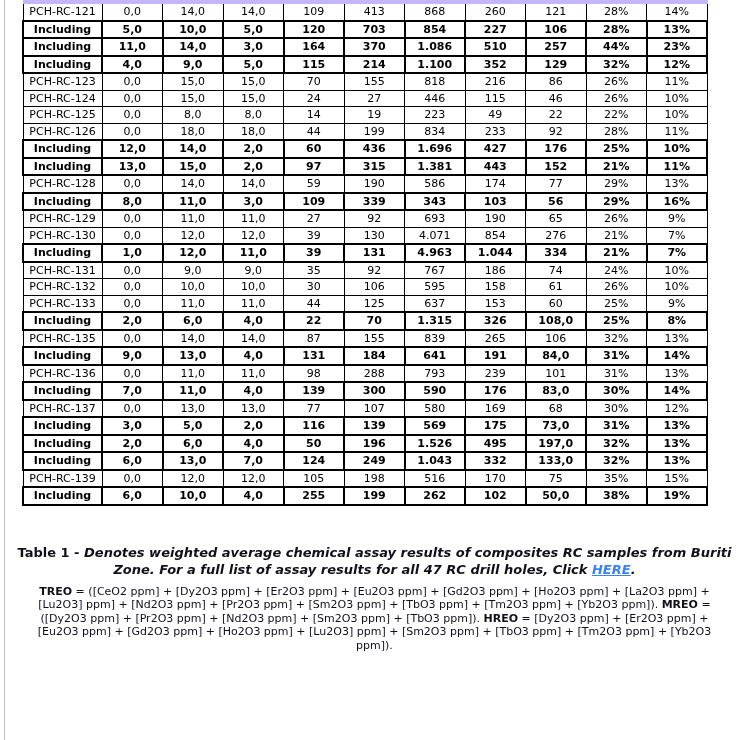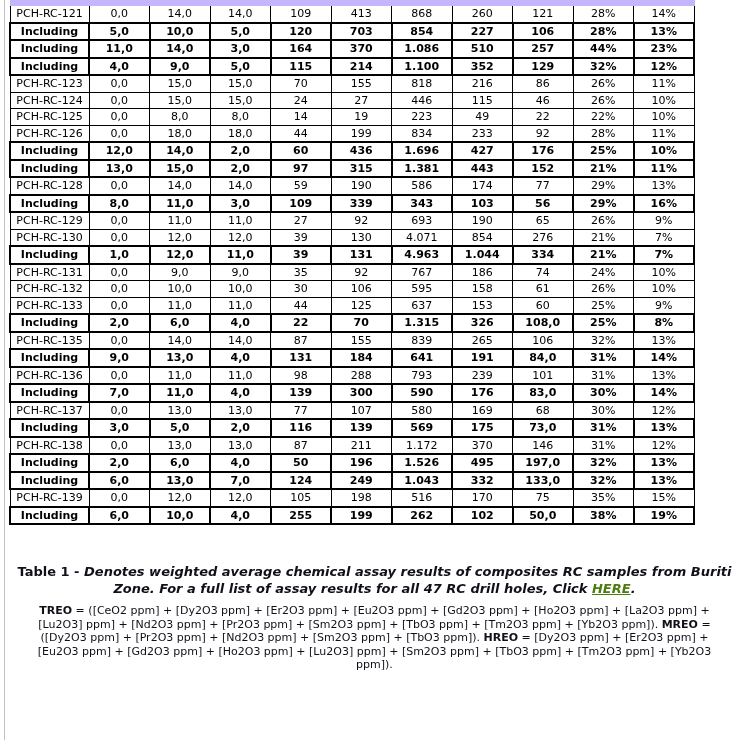--- a/index.html
+++ b/index.html
@@ -19,23 +19,23 @@
     position: absolute;
     left: 4px;
     top: 0;
     width: 1px;
     height: 740px;
     background: #c0c0c0;
   }
   table.assay {
     border-collapse: collapse;
     table-layout: fixed;
-    margin-left: 9px;
+    margin-left: 22px;
     width: 684px;
-    border-top: 6px solid #c4b5fd;
+    border-top: 4px solid #c4b5fd;
   }
   col.hole { width: 79px; }
   col.num  { width: 60.5px; }
   table.assay td {
     border: 1px solid #000000;
     text-align: center;
     vertical-align: middle;
     font-size: 11px;
     line-height: 13px;
     height: 15.5px;
@@ -60,21 +60,21 @@
   .formula {
     width: 702px;
     margin: 7px auto 4px auto;
     text-align: center;
     font-size: 11px;
     line-height: 13.5px;
     color: #10101a;
   }
   .formula .b { font-weight: bold; }
   a.link {
-    color: #4d7c0f;
+    color: #3b82f6;
     text-decoration: underline;
     cursor: pointer;
   }
 </style>
 </head>
 <body>
 
 <div class="left-line"></div>
 
 <table class="assay">
@@ -410,33 +410,20 @@
         <td>5,0</td>
         <td>2,0</td>
         <td>116</td>
         <td>139</td>
         <td>569</td>
         <td>175</td>
         <td>73,0</td>
         <td>31%</td>
         <td>13%</td>
       </tr>
-      <tr>
-        <td>PCH-RC-138</td>
-        <td>0,0</td>
-        <td>13,0</td>
-        <td>13,0</td>
-        <td>87</td>
-        <td>211</td>
-        <td>1.172</td>
-        <td>370</td>
-        <td>146</td>
-        <td>31%</td>
-        <td>12%</td>
-      </tr>
       <tr class="bold">
         <td>Including</td>
         <td>2,0</td>
         <td>6,0</td>
         <td>4,0</td>
         <td>50</td>
         <td>196</td>
         <td>1.526</td>
         <td>495</td>
         <td>197,0</td>

